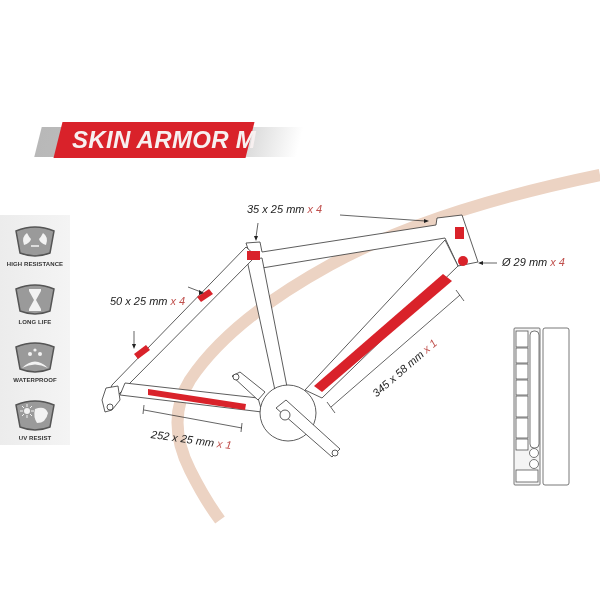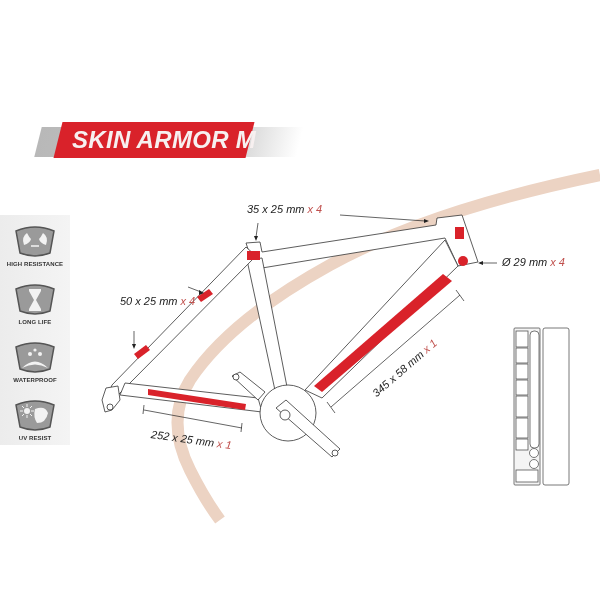--- a/index.html
+++ b/index.html
@@ -155,21 +155,21 @@
 </svg>
 
 <div class="dim" style="left:247px; top:203px;">
   <span>35 x 25 mm</span>
   <span class="qty">x 4</span>
 </div>
 <div class="dim" style="left:502px; top:256px;">
   <span>Ø 29 mm</span>
   <span class="qty">x 4</span>
 </div>
-<div class="dim" style="left:120px; top:295px;">
+<div class="dim" style="left:110px; top:295px;">
   <span>50 x 25 mm</span>
   <span class="qty">x 4</span>
 </div>
 <div class="dim" style="left:152px; top:428px; transform: rotate(8deg); transform-origin:left top;">
   <span>252 x 25 mm</span>
   <span class="qty">x 1</span>
 </div>
 <div class="dim" style="left:370px; top:390px; transform: rotate(-41deg); transform-origin:left top;">
   <span>345 x 58 mm</span>
   <span class="qty">x 1</span>

